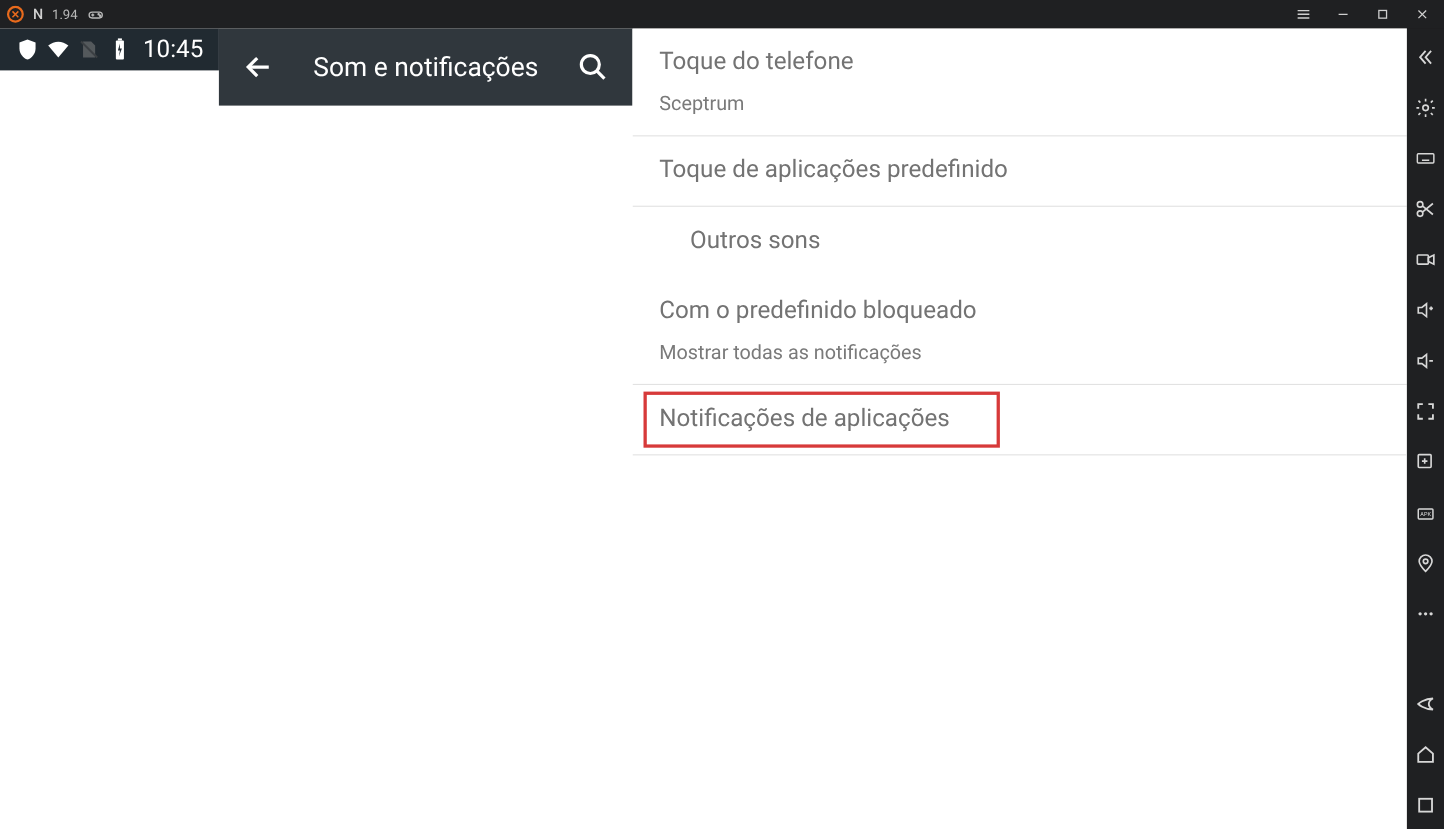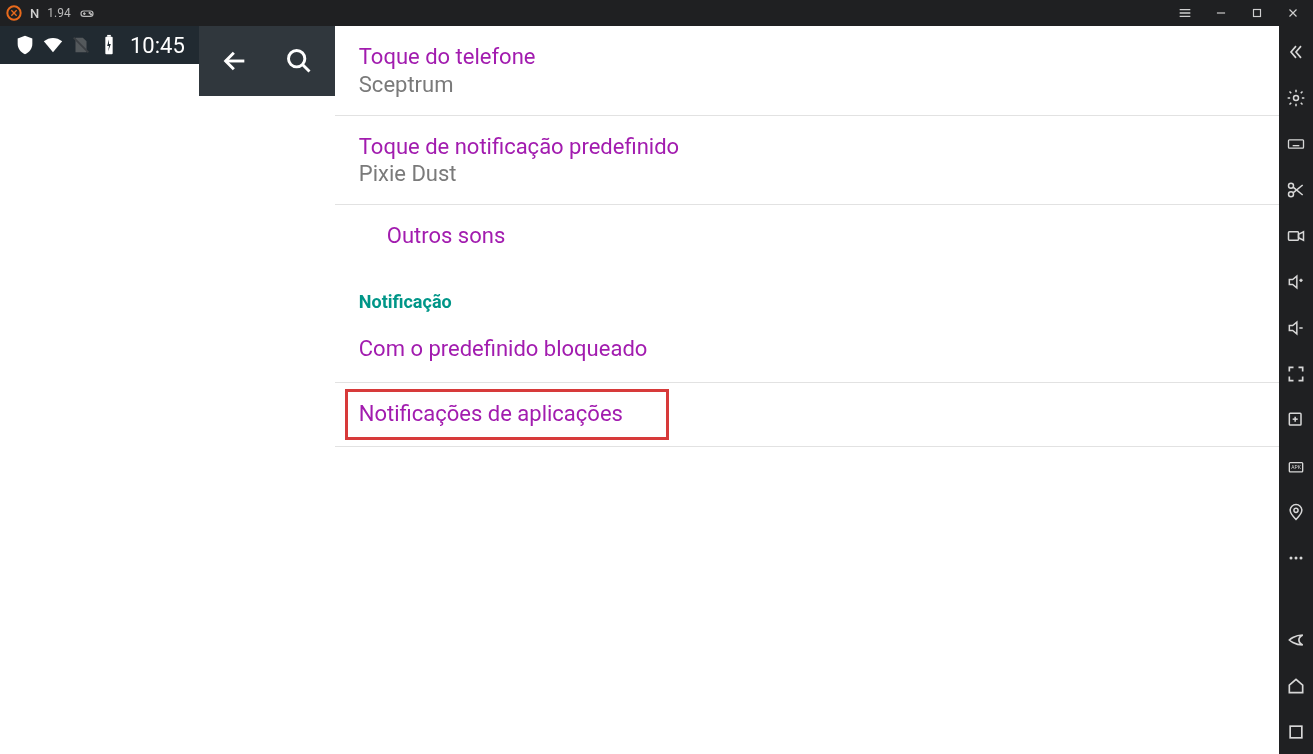--- a/index.html
+++ b/index.html
@@ -84,27 +84,27 @@
     overflow-y:auto;
   }
   .item {
     padding: 16px 24px 18px 24px;
     border-bottom: 1px solid #e2e2e2;
     cursor: pointer;
   }
   .item.noborder { border-bottom: none; margin-left: 28px; }
   .item .pri {
     font-size: 22px;
-    color:#a21caf;
+    color:#737373;
     line-height:1.35;
   }
   .item .sec {
-    font-size: 22px;
+    font-size: 18px;
     color:#7a7a7a;
-    margin-top:0;
+    margin-top:12px;
   }
   .section-header {
     padding: 22px 24px 6px 24px;
     font-size: 18px;
     font-weight:700;
     color:#009688;
   }
   .highlight-box {
     position: relative;
   }
@@ -209,48 +209,48 @@
       <span class="clock">10:45</span>
     </div>
 
     <div class="appbar">
       <span class="back">
         <svg viewBox="0 0 24 24" fill="none" stroke="#fff" stroke-width="2.5">
             <line x1="20" y1="12" x2="4" y2="12"></line>
             <polyline points="11,5 4,12 11,19"></polyline>
           </svg>
       </span>
+      <span class="title">Som e notificações</span>
       <span class="search">
         <svg viewBox="0 0 24 24" fill="none" stroke="#fff" stroke-width="2.5">
             <circle cx="10" cy="10" r="7"></circle>
             <line x1="15" y1="15" x2="21" y2="21"></line>
           </svg>
       </span>
     </div>
 
     <div class="settings-list">
 
       <div class="item">
         <div class="pri">Toque do telefone</div>
         <div class="sec">Sceptrum</div>
       </div>
 
       <div class="item">
-        <div class="pri">Toque de notificação predefinido</div>
-        <div class="sec">Pixie Dust</div>
+        <div class="pri">Toque de aplicações predefinido</div>
       </div>
 
       <div class="item noborder">
         <div class="pri">Outros sons</div>
       </div>
 
-      <div class="section-header">Notificação</div>
 
       <div class="item">
         <div class="pri">Com o predefinido bloqueado</div>
+        <div class="sec">Mostrar todas as notificações</div>
       </div>
 
       <div class="item highlight-box">
         <div class="pri">Notificações de aplicações</div>
       </div>
 
 
     </div>
   </div>
 

